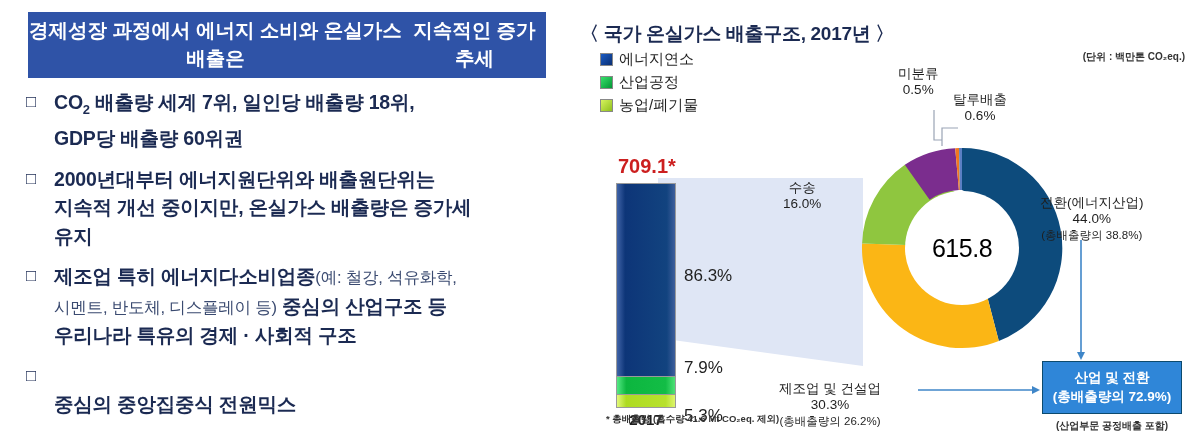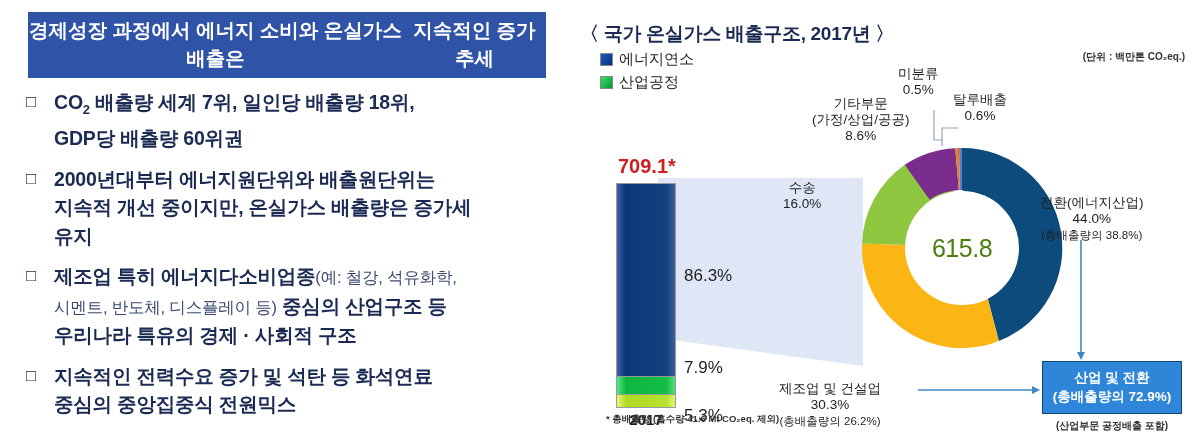--- a/index.html
+++ b/index.html
@@ -99,21 +99,21 @@
   #funnel { position: absolute; left: 78px; top: 178px; }
 
   
   #donut-wrap {
     position: absolute; left: 272px; top: 138px;
     width: 220px; height: 220px;
   }
   #donut-center {
     position: absolute; left: 0; top: 0; width: 220px; height: 220px;
     display: flex; align-items: center; justify-content: center;
-    font-size: 25px; color: #4d7c0f; letter-spacing: -0.5px;
+    font-size: 25px; color: #000000; letter-spacing: -0.5px;
   }
   .donut-label {
     position: absolute; font-size: 13.5px; color: #1f1f1f;
     text-align: center; line-height: 16px; white-space: nowrap;
   }
   .donut-label .small { font-size: 11.5px; }
 
   
   #callout-box {
     position: absolute; left: 462px; top: 361px;
@@ -161,41 +161,45 @@
       <div class="bullet-text">
         <span>제조업 특히 에너지다소비업종</span><span class="sub">(예: 철강, 석유화학,</span><br>
         <span class="sub">시멘트, 반도체, 디스플레이 등)</span><span> 중심의 산업구조 등</span><br>
         <span>우리나라 특유의 경제 · 사회적 구조</span>
       </div>
     </div>
 
     <div class="bullet-row">
       <div class="bullet-mark">□</div>
       <div class="bullet-text">
-        <span>지속적인 전력수요 증가 및 석탄 등 화석연료</span><br>
+        <br>
         <span>중심의 중앙집중식 전원믹스</span>
       </div>
     </div>
 
   </div>
 </div>
 
 <div id="right-panel">
 
   <div id="chart-title">〈 국가 온실가스 배출구조, 2017년 〉</div>
 
   <div id="legend">
     <div class="legend-row">
       <span class="legend-swatch" style="background:linear-gradient(135deg,#1b5bc4,#0a2f72)"></span>
       <span class="legend-label">에너지연소</span>
     </div>
     <div class="legend-row">
       <span class="legend-swatch" style="background:linear-gradient(135deg,#36e06a,#049636)"></span>
       <span class="legend-label">산업공정</span>
     </div>
+    <div class="legend-row">
+      <span class="legend-swatch" style="background:linear-gradient(135deg,#d6f25e,#8fc01c)"></span>
+      <span class="legend-label">농업/폐기물</span>
+    </div>
   </div>
 
   <div id="unit-note">(단위 : 백만톤 CO₂eq.)</div>
 
   <svg id="funnel" width="210" height="190">
     <polygon points="0,0 205,-28 205,188 0,160" fill="#dfe6f5"></polygon>
   </svg>
 
   <div id="bar-group">
     <div id="bar-total-label">709.1*</div>
@@ -239,25 +243,20 @@
     <div id="donut-center">615.8</div>
   </div>
 
   <div class="donut-label" style="left:318px; top:66px;">
     <div>미분류</div>
     <div>0.5%</div>
   </div>
   <div class="donut-label" style="left:373px; top:92px;">
     <div>탈루배출</div>
     <div>0.6%</div>
-  </div>
-  <div class="donut-label" style="left:232px; top:96px;">
-    <div>기타부문</div>
-    <div>(가정/상업/공공)</div>
-    <div>8.6%</div>
   </div>
   <div class="donut-label" style="left:203px; top:180px;">
     <div>수송</div>
     <div>16.0%</div>
   </div>
   <div class="donut-label" style="left:460px; top:195px;">
     <div>전환(에너지산업)</div>
     <div>44.0%</div>
     <div class="small">(총배출량의 38.8%)</div>
   </div>

